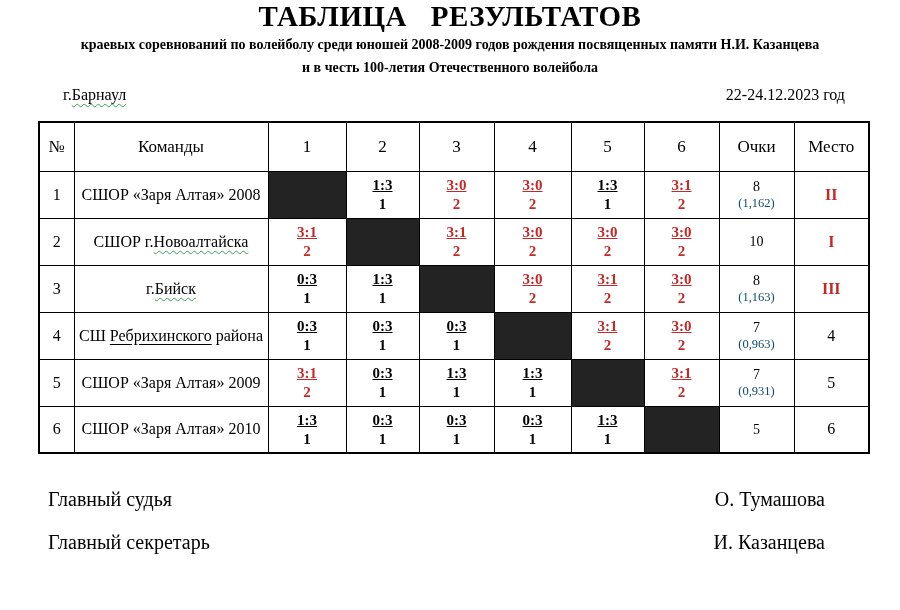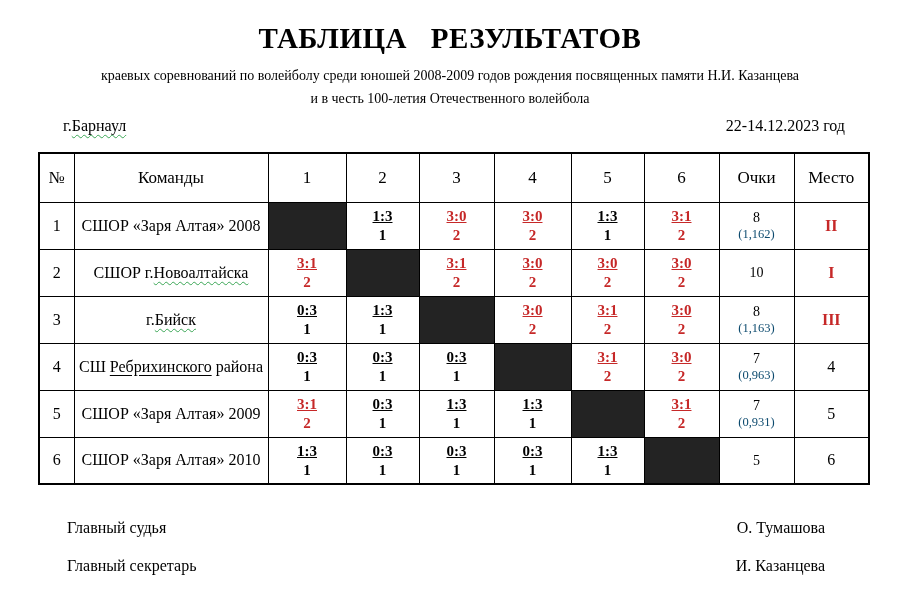--- a/index.html
+++ b/index.html
@@ -5,32 +5,31 @@
   * { margin: 0; padding: 0; box-sizing: border-box; }
   html, body { width: 900px; height: 610px; background: #ffffff; }
   body {
     font-family: "Liberation Serif", "DejaVu Serif", serif;
     color: #000;
     overflow: hidden;
   }
   .page { width: 900px; height: 610px; position: relative; }
 
   .title {
-    margin-top: 22px;
     text-align: center;
     font-size: 29px;
     font-weight: bold;
     letter-spacing: 0.5px;
     word-spacing: 16px;
   }
   .subtitle {
-    margin-top: 9px;
+    margin-top: 0;
     text-align: center;
     font-size: 14px;
-    font-weight: normal;
+    font-weight: bold;
     line-height: 1.65;
   }
   .meta-row {
     margin-top: 7px;
     display: flex;
     justify-content: space-between;
     padding: 0 55px 0 63px;
     font-size: 16px;
     gap: 20px;
   }
@@ -79,38 +78,38 @@
   }
   .wavy-red {
     text-decoration-line: underline;
     text-decoration-style: wavy;
     text-decoration-color: #e05252;
     text-decoration-thickness: 1px;
     text-underline-offset: 3px;
     text-decoration: underline;
   }
 
-  .signatures { margin-top: 34px; padding: 0 75px 0 67px; font-size: 16px; }
+  .signatures { margin-top: 34px; padding: 0 75px 0 48px; font-size: 20px; }
   .sig-row { display: flex; justify-content: space-between; margin-bottom: 20px; }
 </style>
 </head>
 <body>
 
 <div class="page">
 
   <div class="title">ТАБЛИЦА РЕЗУЛЬТАТОВ</div>
 
   <div class="subtitle">
     <div>краевых соревнований по волейболу среди юношей 2008-2009 годов рождения посвященных памяти Н.И. Казанцева</div>
     <div>и в честь 100-летия Отечественного волейбола</div>
   </div>
 
   <div class="meta-row">
     <span><span>г.</span><span class="wavy-green">Барнаул</span></span>
-    <span>22-14.12.2023 год</span>
+    <span>22-24.12.2023 год</span>
   </div>
 
   <table class="results">
     <colgroup>
       <col style="width:35px">
         <col style="width:194px">
         <col style="width:78px">
         <col style="width:73px">
         <col style="width:75px">
         <col style="width:77px">

